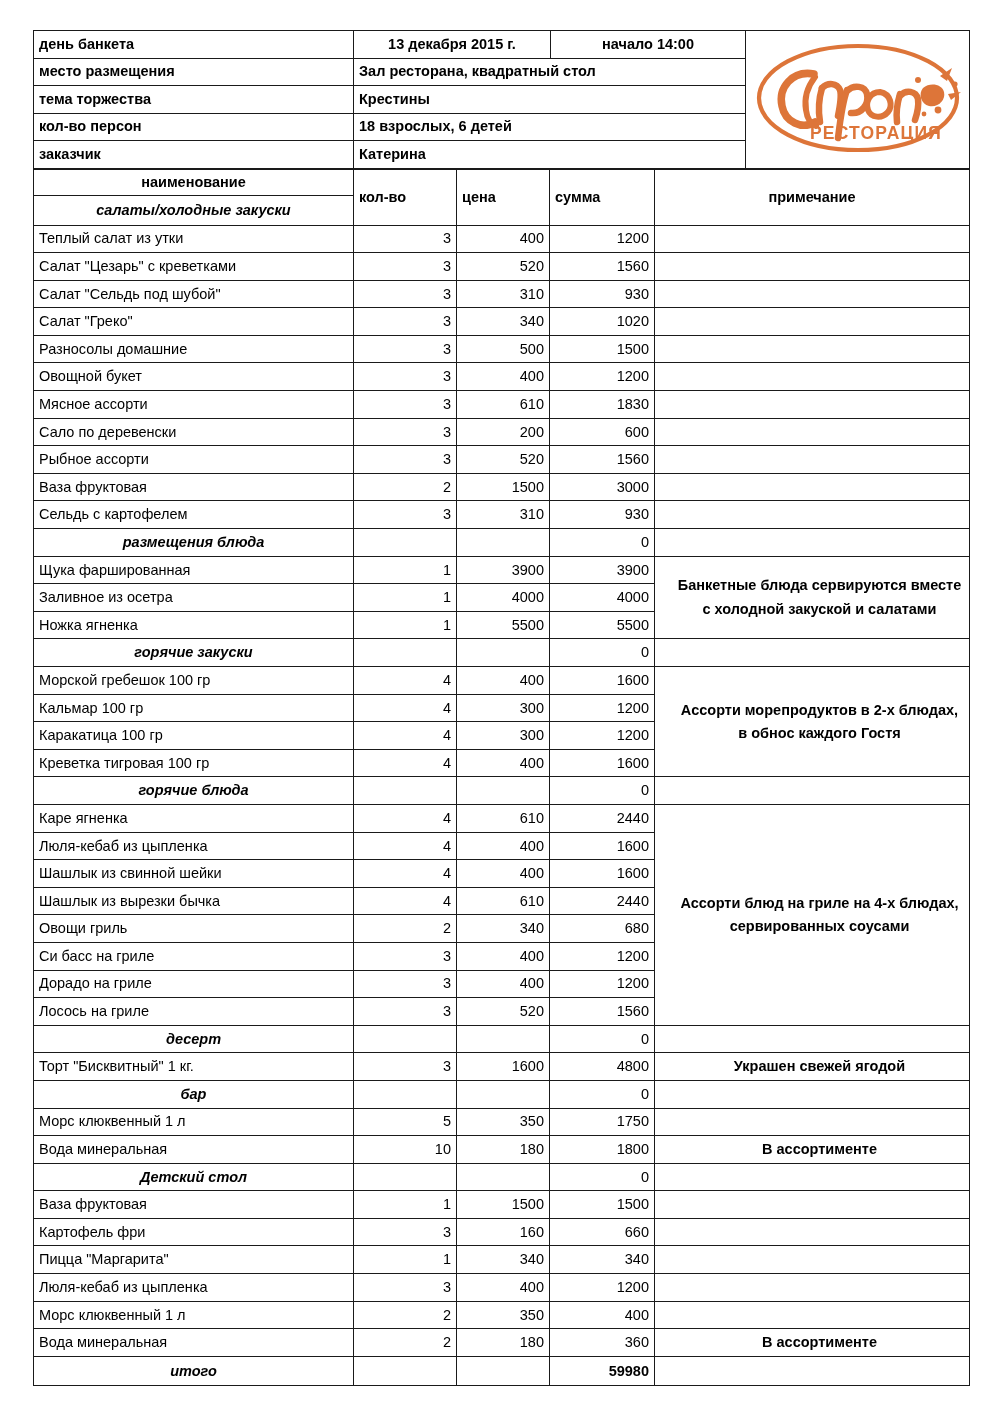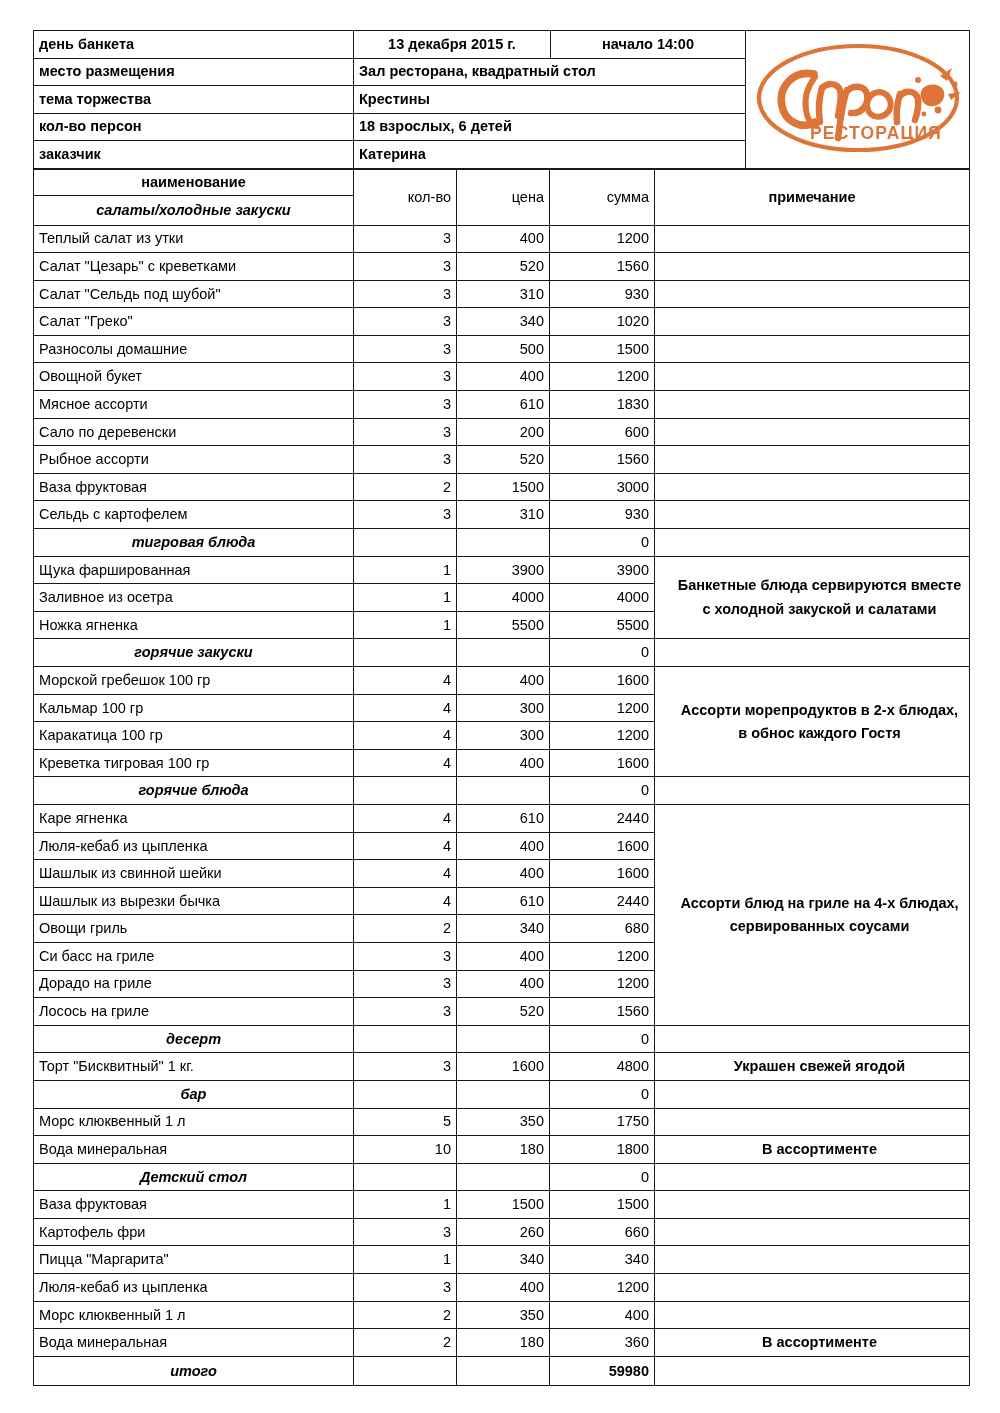--- a/index.html
+++ b/index.html
@@ -78,22 +78,22 @@
     font-weight: bold;
     height: 25px;
   }
   .colhdr-sub {
     text-align: center;
     font-weight: bold;
     font-style: italic;
     height: 29px;
   }
   .colhdr-unit {
-    text-align: right;
-    font-weight: normal;
+    text-align: left;
+    font-weight: bold;
   }
   .colhdr-note {
     text-align: center;
     font-weight: bold;
   }
 
   
   tr.item td { height: 26.6px; }
   .c-name { text-align: left; }
   .c-qty, .c-price, .c-sum { text-align: right; }
@@ -275,21 +275,21 @@
           <td class="blank"></td>
         </tr>
         <tr class="item">
           <td class="c-name">Сельдь с картофелем</td>
           <td class="c-qty">3</td>
           <td class="c-price">310</td>
           <td class="c-sum">930</td>
           <td class="blank"></td>
         </tr>
         <tr class="section">
-          <td class="c-name">тигровая блюда</td>
+          <td class="c-name">размещения блюда</td>
           <td class="c-qty"></td>
           <td class="c-price"></td>
           <td class="c-sum">0</td>
           <td class="blank"></td>
         </tr>
         <tr class="item">
           <td class="c-name">Щука фаршированная</td>
           <td class="c-qty">1</td>
           <td class="c-price">3900</td>
           <td class="c-sum">3900</td>
@@ -440,21 +440,21 @@
         <tr class="item">
           <td class="c-name">Ваза фруктовая</td>
           <td class="c-qty">1</td>
           <td class="c-price">1500</td>
           <td class="c-sum">1500</td>
           <td class="blank"></td>
         </tr>
         <tr class="item">
           <td class="c-name">Картофель фри</td>
           <td class="c-qty">3</td>
-          <td class="c-price">260</td>
+          <td class="c-price">160</td>
           <td class="c-sum">660</td>
           <td class="blank"></td>
         </tr>
         <tr class="item">
           <td class="c-name">Пицца "Маргарита"</td>
           <td class="c-qty">1</td>
           <td class="c-price">340</td>
           <td class="c-sum">340</td>
           <td class="blank"></td>
         </tr>

